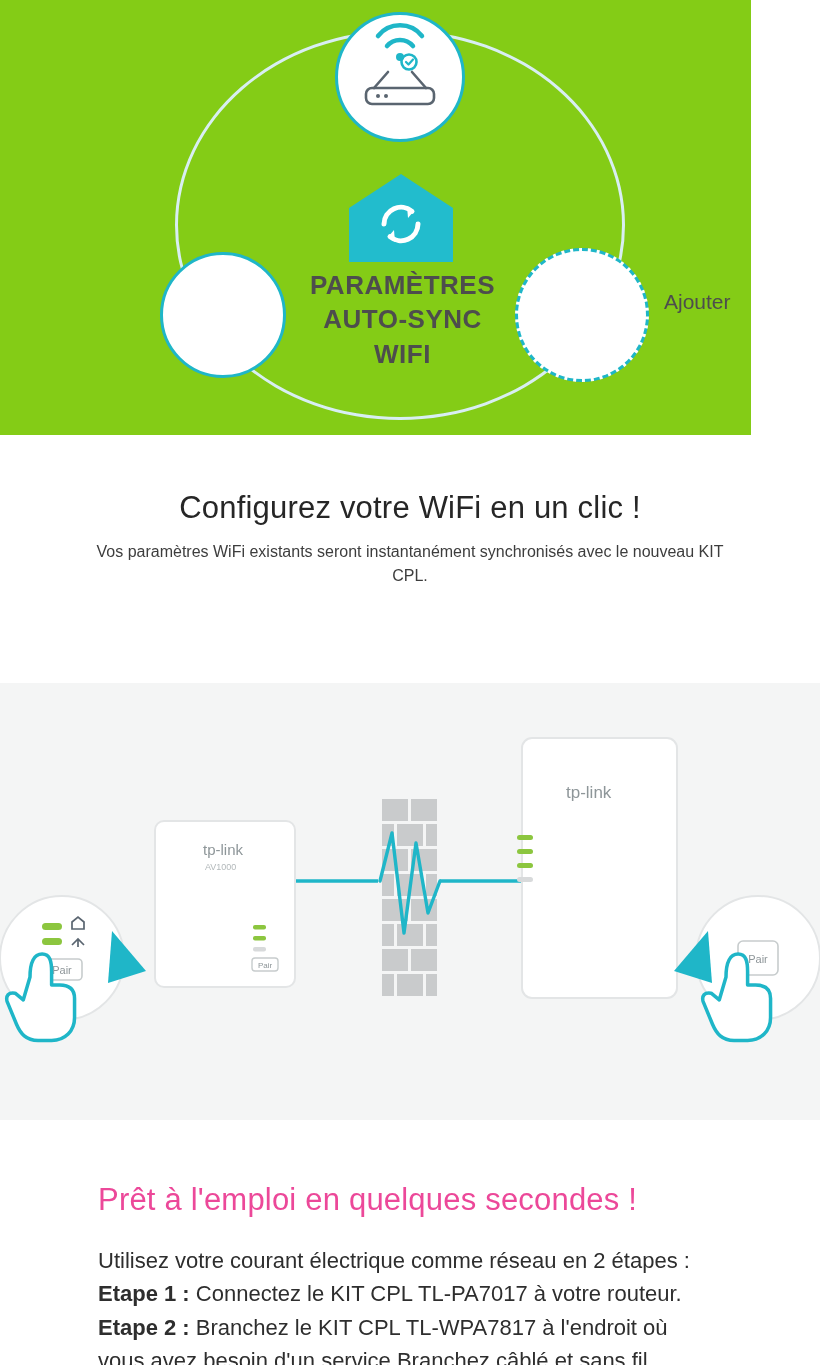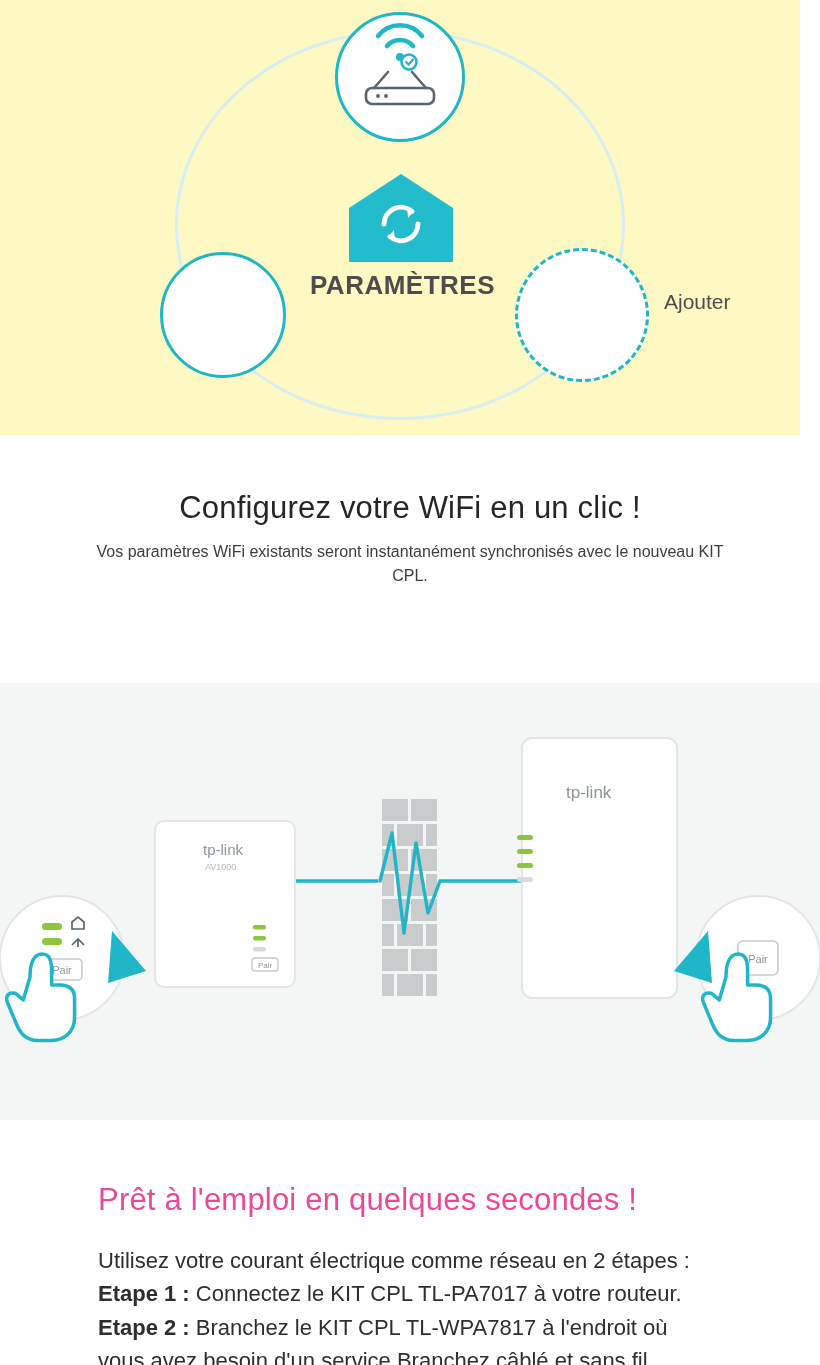--- a/index.html
+++ b/index.html
@@ -17,23 +17,24 @@
   .page {
     position: relative;
     width: 820px;
     height: 1365px;
   }
 
   
   .panel-one {
     position: absolute;
     left: 0; top: 0;
-    width: 800px; height: 435px;
-    background: #fef9c3;
+    width: 707px; height: 435px;
+    background: #84cc16;
     overflow: hidden;
+    padding-left: 44px;
   }
   .arc-ring {
     position: absolute;
     left: 175px; top: 30px;
     width: 450px; height: 390px;
     border: 3px solid #d8eef2;
     border-radius: 50%;
     box-sizing: border-box;
   }
   .node {
@@ -199,20 +200,22 @@
       <g transform="translate(56,52)">
         <path d="M-17,0 a17,17 0 0 1 28,-12.7" fill="none" stroke="#ffffff" stroke-width="5" stroke-linecap="round"></path>
         <path d="M17,0 a17,17 0 0 1 -28,12.7" fill="none" stroke="#ffffff" stroke-width="5" stroke-linecap="round"></path>
         <path d="M6,-18 l7,5 l-6,7 z" fill="#ffffff"></path>
         <path d="M-6,18 l-7,-5 l6,-7 z" fill="#ffffff"></path>
       </g>
     </svg>
 
     <div class="center-text">
       <div>PARAMÈTRES</div>
+      <div>AUTO-SYNC</div>
+      <div>WIFI</div>
     </div>
 
     <div class="add-device-text">
       <div>Ajouter</div>
     </div>
   </div>
 
   <div class="heading-block hb1">
     <h2 class="h-title">Configurez votre WiFi en un clic !</h2>
     <p class="h-sub">Vos paramètres WiFi existants seront instantanément synchronisés avec le nouveau KIT CPL.</p>

